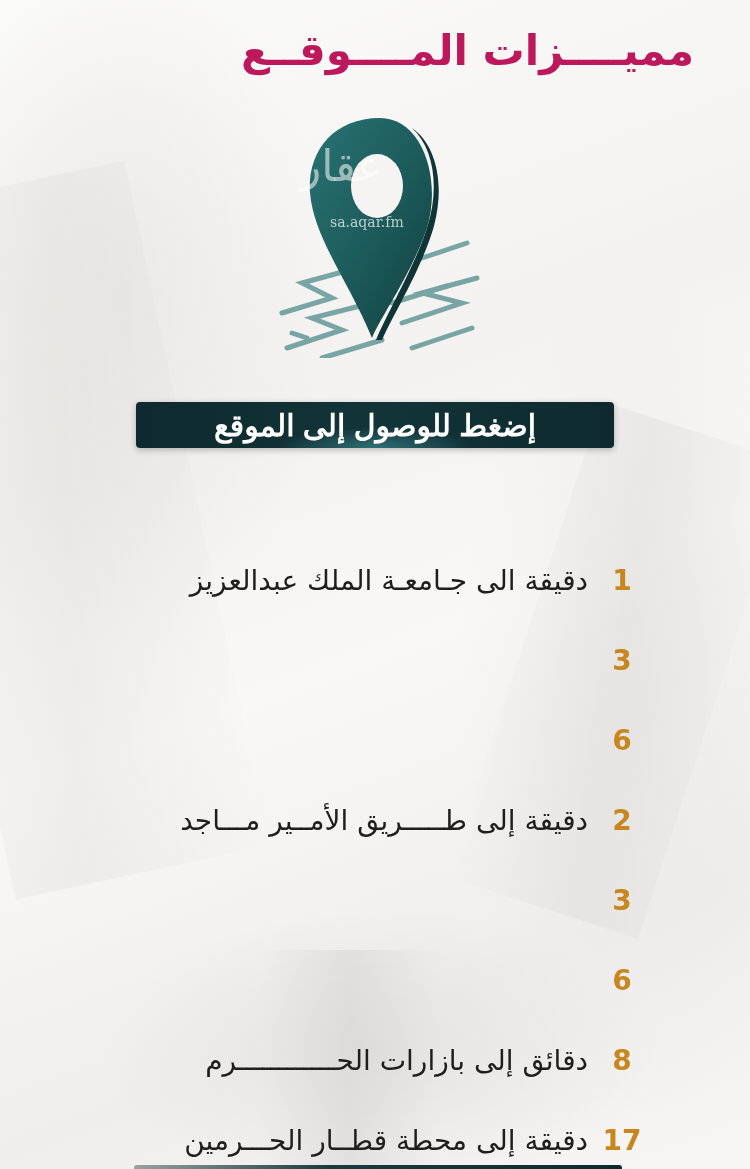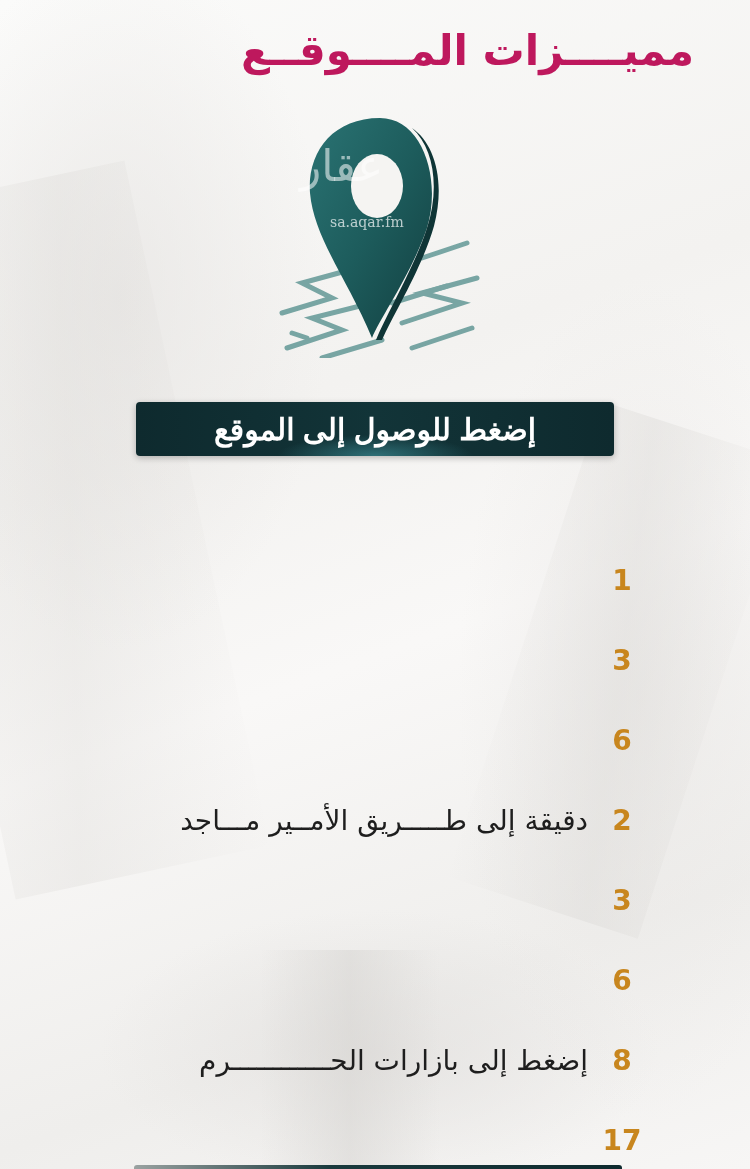--- a/index.html
+++ b/index.html
@@ -29,21 +29,21 @@
     .watermark-ar {
       position: absolute; left: 300px; top: 140px; font-size: 44px; font-weight: normal;
       color: rgba(255,255,255,0.55); letter-spacing: -2px; text-align: right;
     }
     .watermark-url {
       position: absolute; left: 330px; top: 190px; font-size: 14px; font-family: "DejaVu Serif", serif;
       color: rgba(255,255,255,0.7); direction: ltr; margin-top: 24px;
     }
 
     .cta {
-      position: absolute; left: 136px; top: 402px; width: 478px; height: 54px;
+      position: absolute; left: 136px; top: 402px; width: 478px; height: 46px;
       border-radius: 4px;
       background: radial-gradient(ellipse 140px 30px at 50% 100%, rgba(70,160,170,0.55), rgba(0,0,0,0) 70%),
                   linear-gradient(90deg, #0e2a2e 0%, #123438 50%, #0e2a2e 100%);
       box-shadow: 0 2px 6px rgba(0,0,0,0.25);
       display: flex; align-items: center; justify-content: center;
       border: none; cursor: pointer; padding: 8px;
     }
     .cta span { color: #ffffff; font-size: 30px; font-weight: bold; letter-spacing: 0.5px; }
 
     .features { position: absolute; top: 540px; right: 120px; width: 520px; margin: 0; padding: 0; list-style: none; }
@@ -101,39 +101,41 @@
 <div class="watermark-ar">عقار</div>
 <div class="watermark-url">sa.aqar.fm</div>
 
 <button class="cta">
   <span>إضغط للوصول إلى الموقع</span>
 </button>
 
 <ul class="features">
   <li class="feature">
     <span class="num">1</span>
+    <span class="txt">دقيقة الى جـامعـة الملك عبدالعزيز</span>
   </li>
   <li class="feature">
     <span class="num">3</span>
   </li>
   <li class="feature">
     <span class="num">6</span>
   </li>
   <li class="feature">
     <span class="num">2</span>
     <span class="txt">دقيقة إلى طـــــريق الأمــير مـــاجد</span>
   </li>
   <li class="feature">
     <span class="num">3</span>
   </li>
   <li class="feature">
     <span class="num">6</span>
   </li>
   <li class="feature">
     <span class="num">8</span>
-    <span class="txt">إضغط إلى بازارات الحــــــــــــرم</span>
+    <span class="txt">دقائق إلى بازارات الحــــــــــــرم</span>
   </li>
   <li class="feature">
     <span class="num">17</span>
+    <span class="txt">دقيقة إلى محطة قطــار الحـــرمين</span>
   </li>
 </ul>
 
 <div class="bottom-bar"></div>
 
 </body></html>

